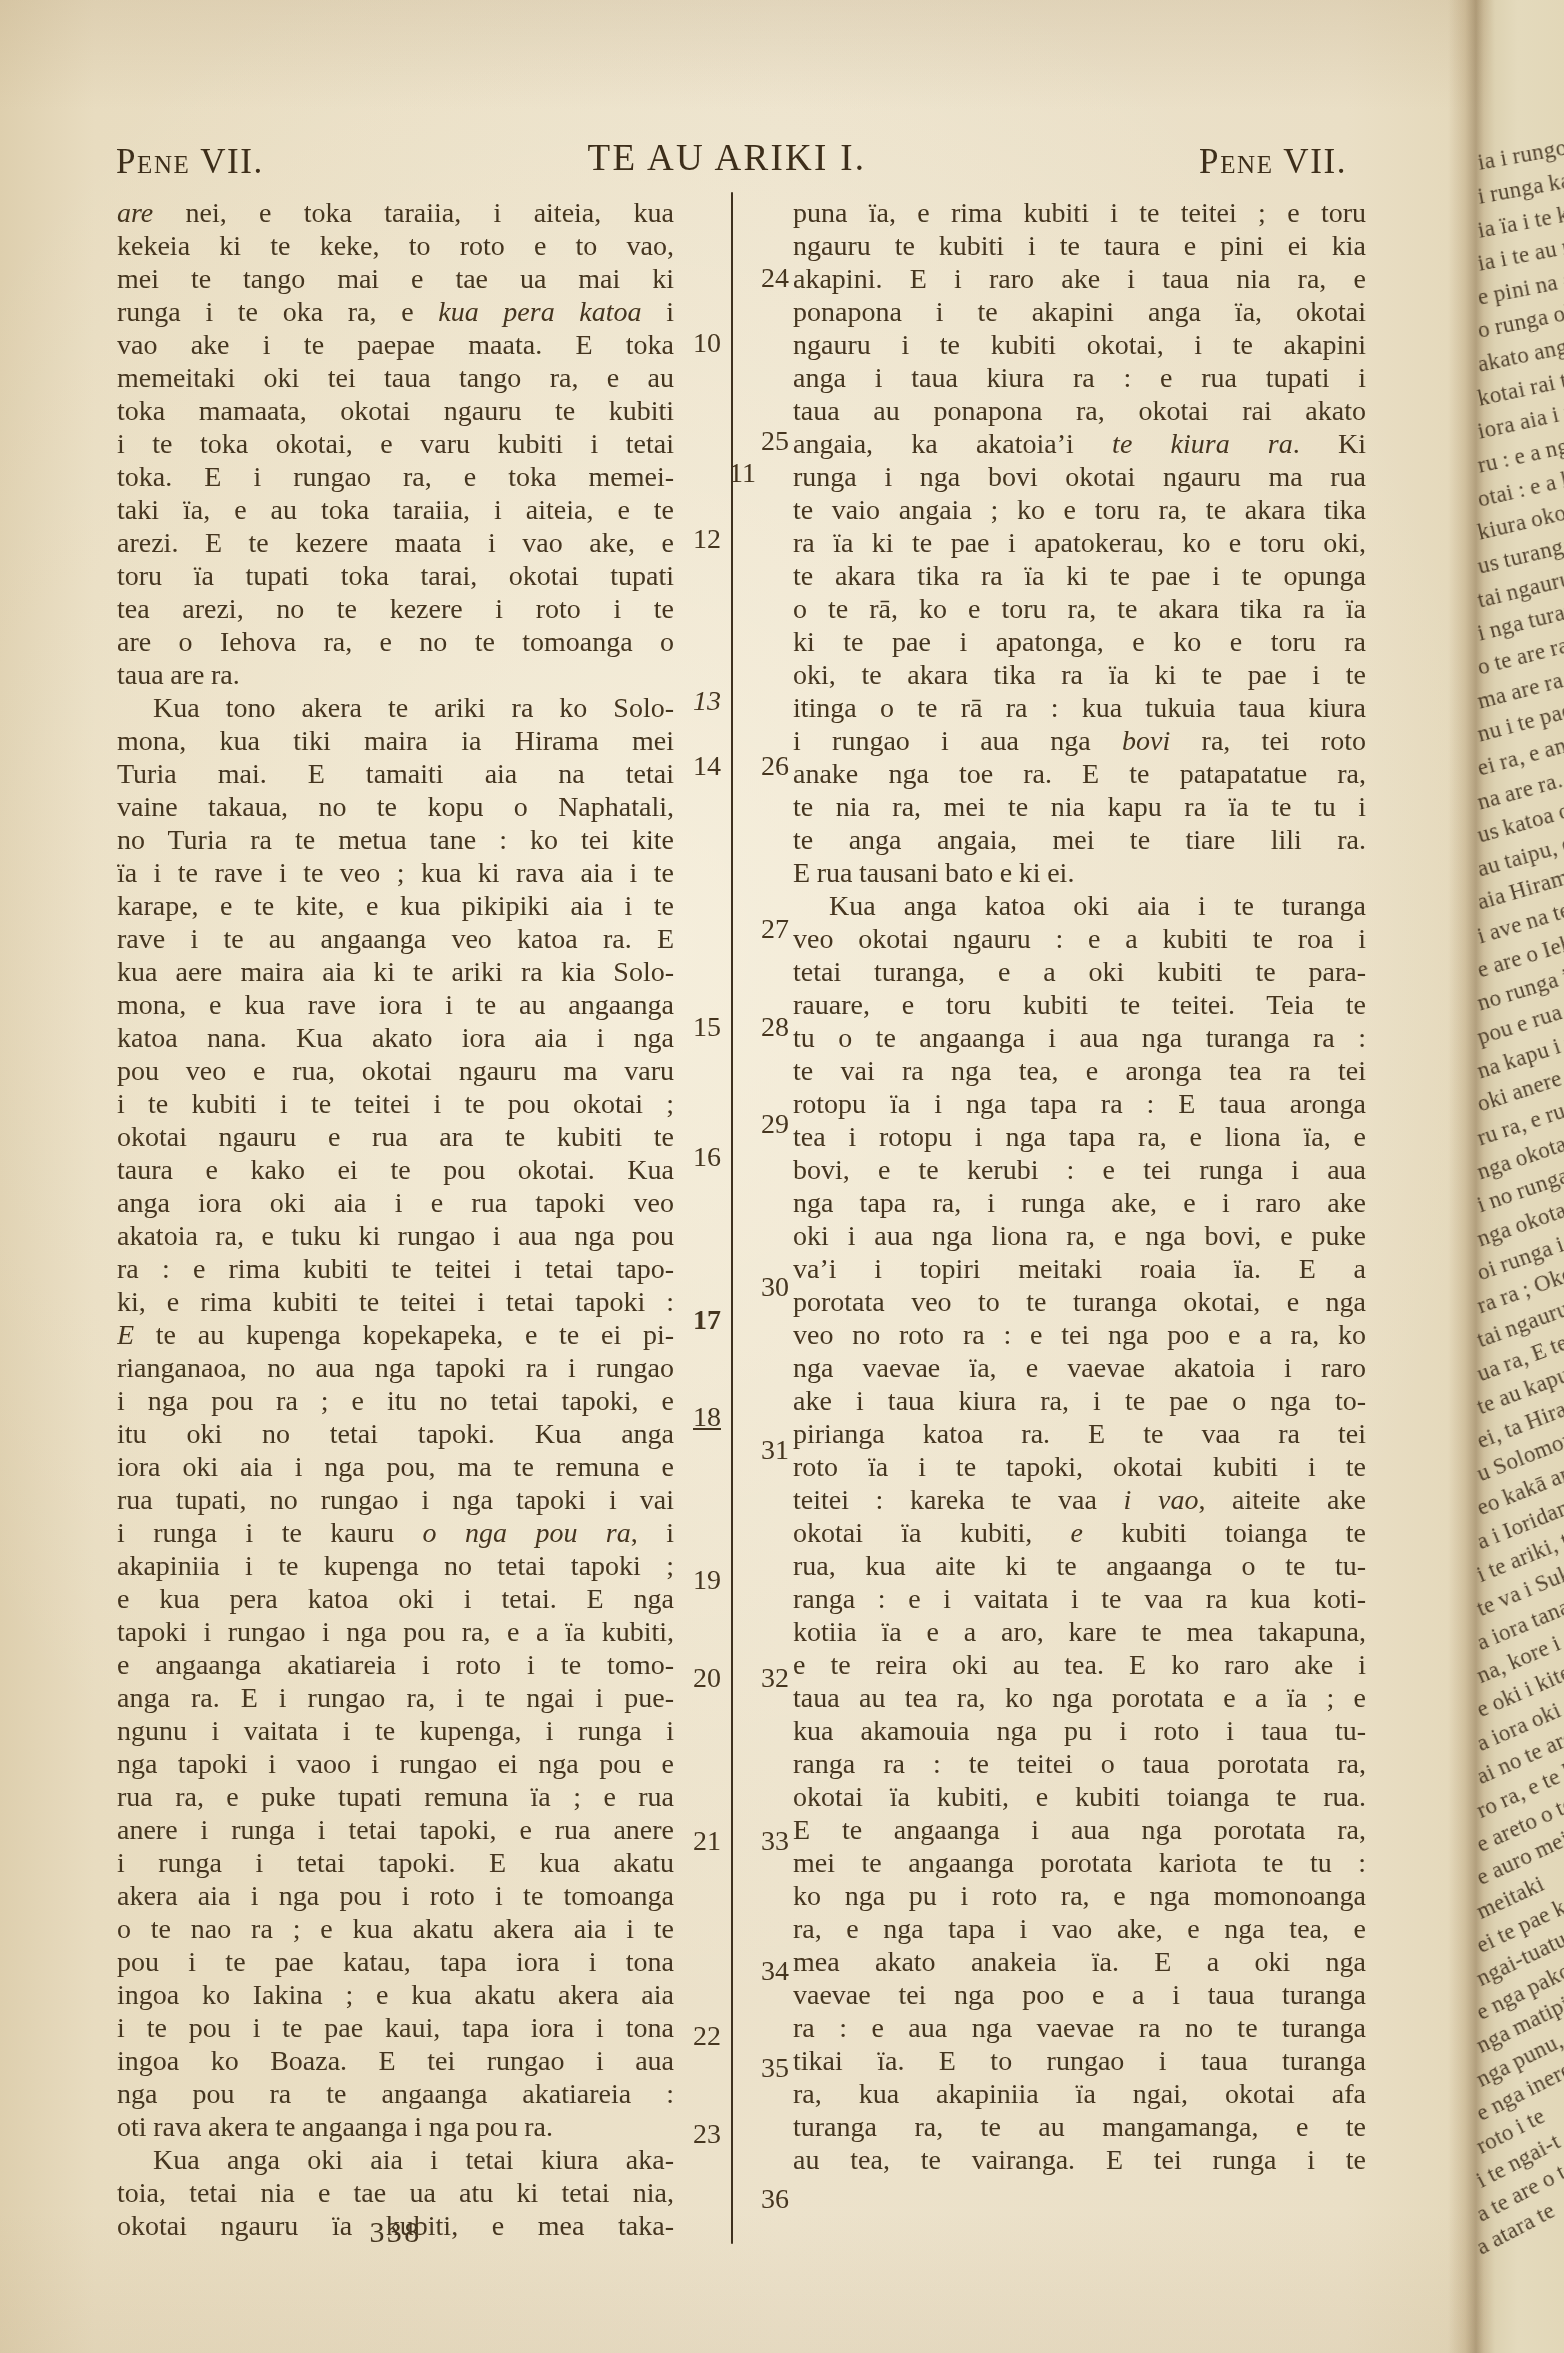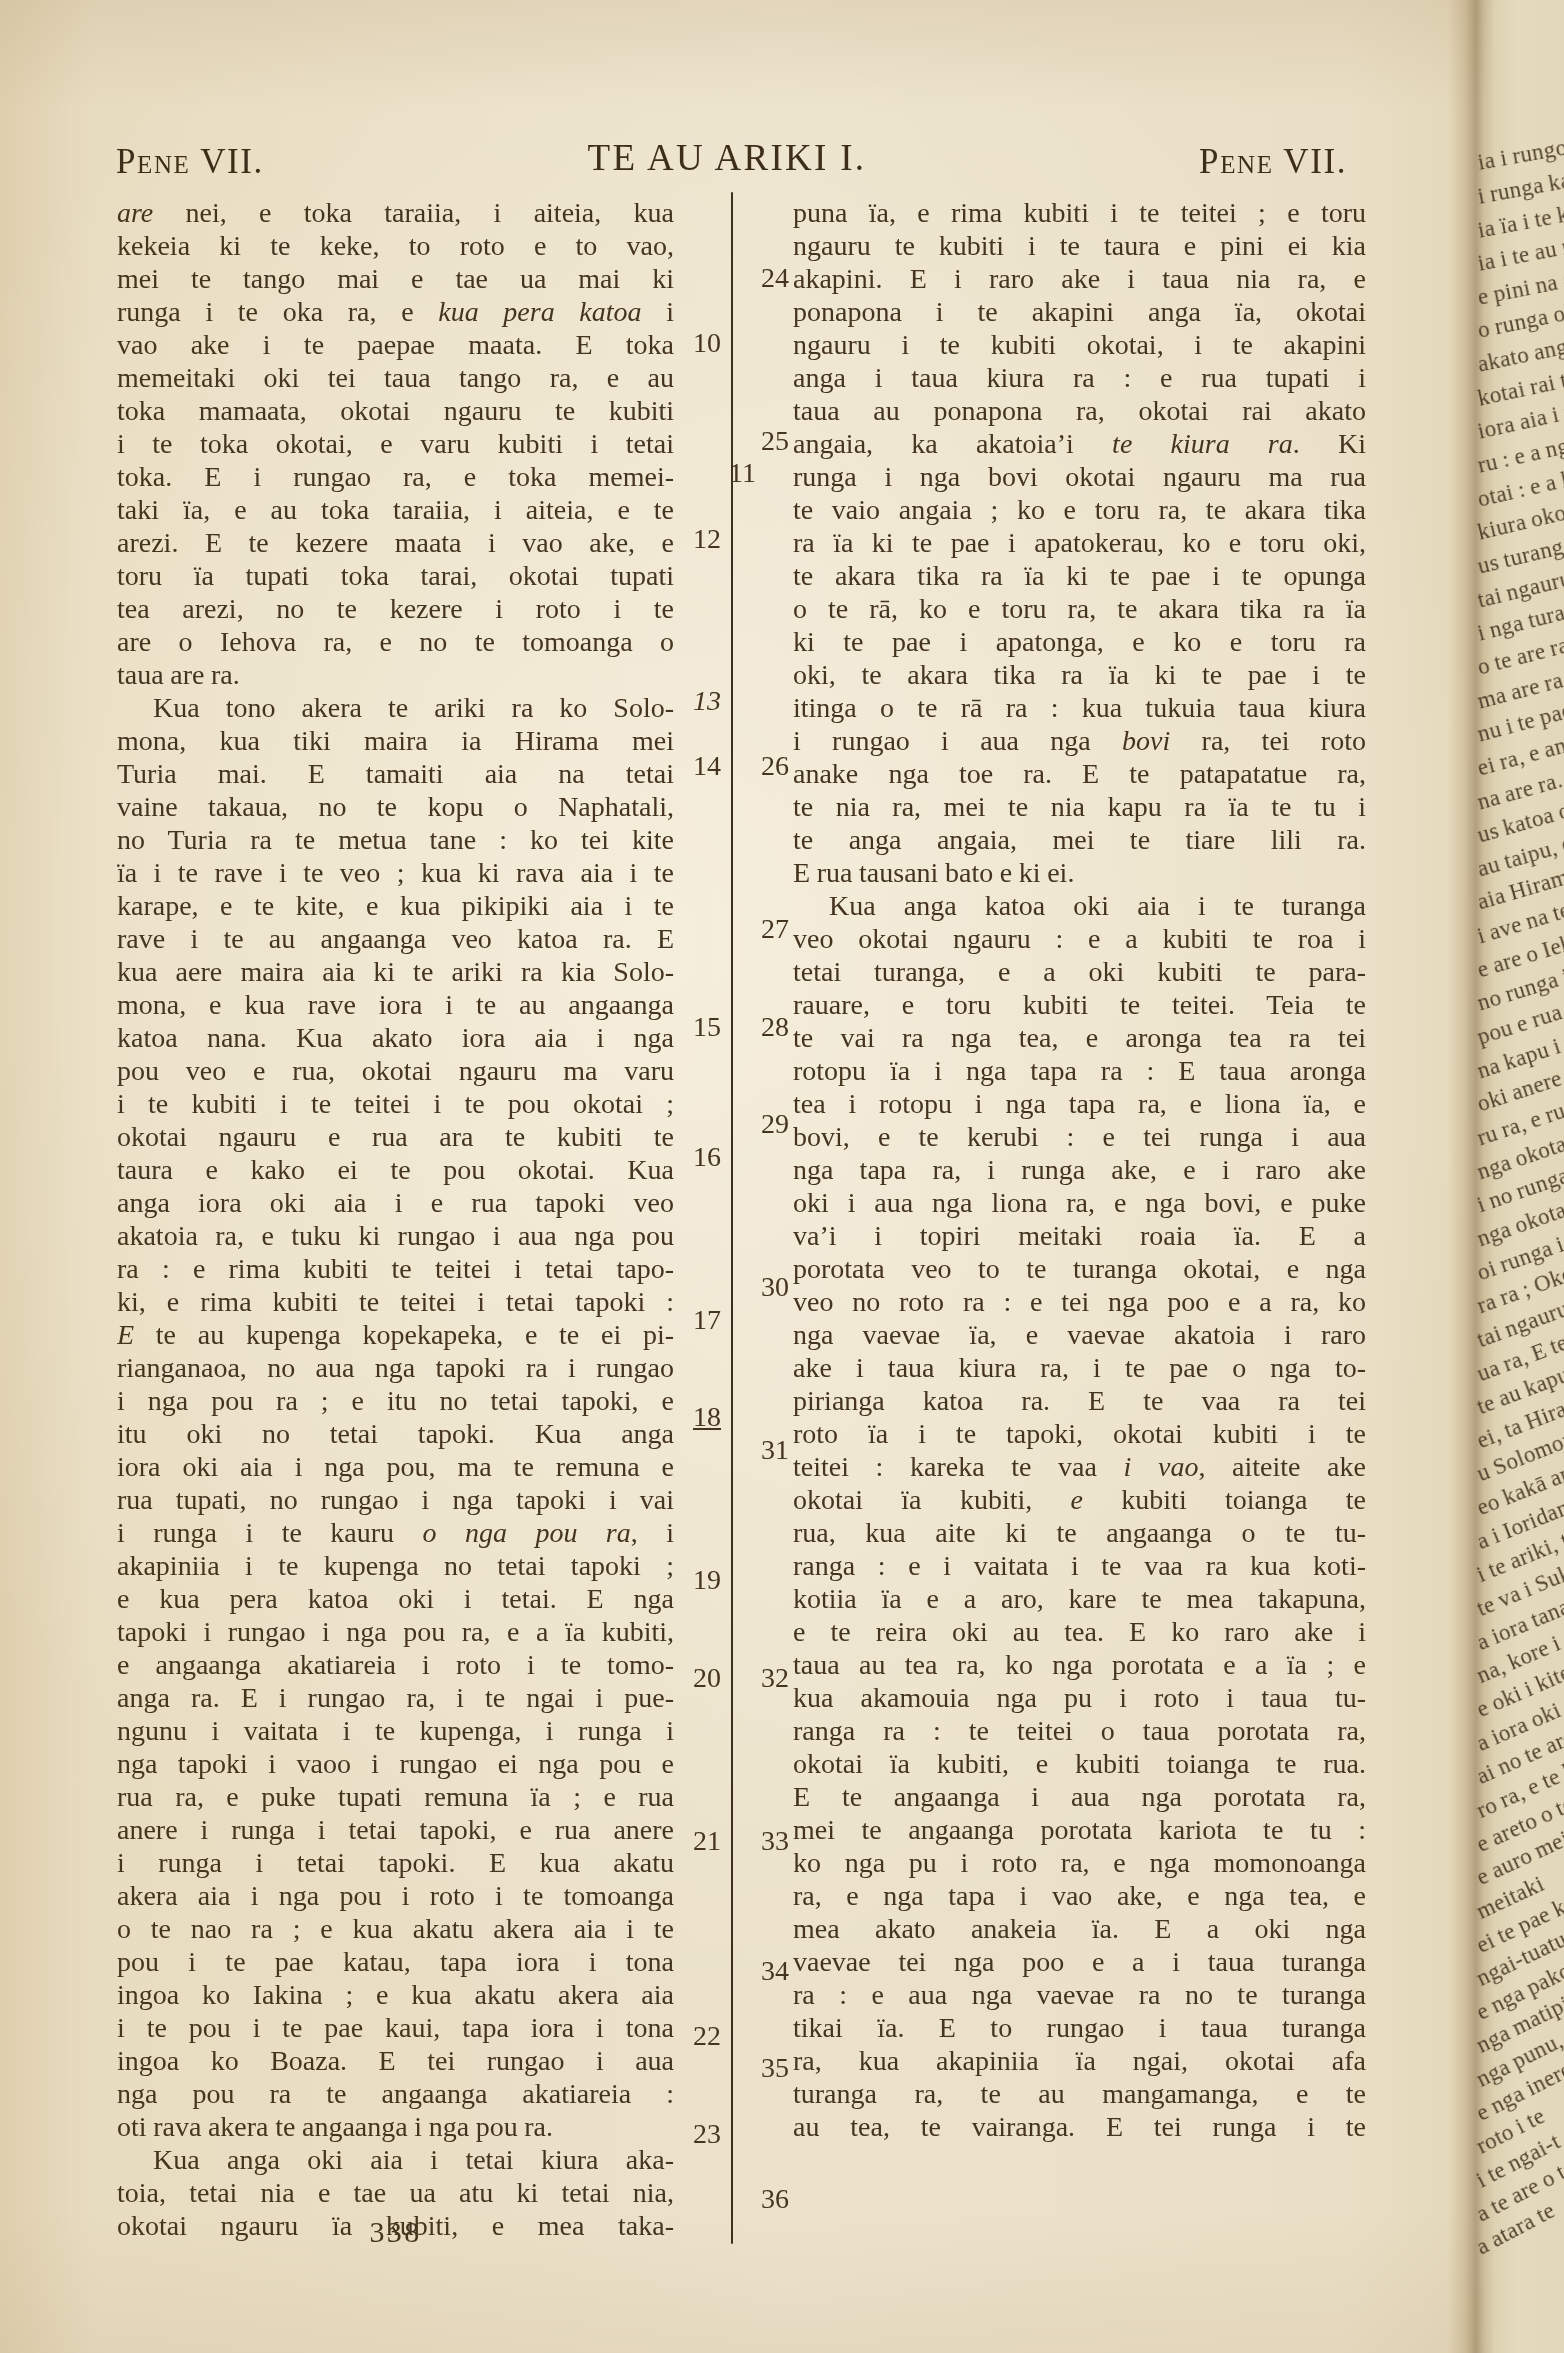--- a/index.html
+++ b/index.html
@@ -93,21 +93,21 @@
       <div class="ln">pou veo e rua, okotai ngauru ma varu</div>
       <div class="ln">i te kubiti i te teitei i te pou okotai ;</div>
       <div class="ln">okotai ngauru e rua ara te kubiti te</div>
       <div class="ln">taura e kako ei te pou okotai.  Kua</div>
       <div class="vnum" style="top: 944px;">16</div>
       <div class="ln">anga iora oki aia i e rua tapoki veo</div>
       <div class="ln">akatoia ra, e tuku ki rungao i aua nga pou</div>
       <div class="ln">ra :  e rima kubiti te teitei i tetai tapo-</div>
       <div class="ln">ki, e rima kubiti te teitei i tetai tapoki :</div>
       <div class="ln"><i>E</i> te au kupenga kopekapeka, e te ei pi-</div>
-      <div class="vnum" style="top: 1107px;">17</div>
+      <div class="vnum" style="top: 1107px; font-weight: bold;">17</div>
       <div class="ln">rianganaoa, no aua nga tapoki ra i rungao</div>
       <div class="ln">i nga pou ra ;  e itu no tetai tapoki, e</div>
       <div class="ln">itu oki no tetai tapoki.  Kua anga</div>
       <div class="vnum" style="top: 1204px; text-decoration: underline;">18</div>
       <div class="ln">iora oki aia i nga pou, ma te remuna e</div>
       <div class="ln">rua tupati, no rungao i nga tapoki i vai</div>
       <div class="ln">i runga i te kauru <i>o nga pou ra</i>, i</div>
       <div class="ln">akapiniia i te kupenga no tetai tapoki ;</div>
       <div class="ln">e kua pera katoa oki i tetai.  E nga</div>
       <div class="vnum" style="top: 1367px;">19</div>
@@ -159,20 +159,21 @@
       <div class="vnum" style="top: 553px;">26</div>
       <div class="ln">te nia ra, mei te nia kapu ra ïa te tu i</div>
       <div class="ln">te anga angaia, mei te tiare lili ra.</div>
       <div class="ln end">E rua tausani bato e ki ei.</div>
       <div class="ln ind">Kua anga katoa oki aia i te turanga</div>
       <div class="vnum" style="top: 716px;">27</div>
       <div class="ln">veo okotai ngauru :  e a kubiti te roa i</div>
       <div class="ln">tetai turanga,  e a oki kubiti te para-</div>
       <div class="ln">rauare, e toru kubiti te teitei.  Teia te</div>
       <div class="vnum" style="top: 814px;">28</div>
+      <div class="ln">tu o te angaanga i aua nga turanga ra :</div>
       <div class="ln">te vai ra nga tea, e aronga tea ra tei</div>
       <div class="ln">rotopu ïa i nga tapa ra :  E taua aronga</div>
       <div class="vnum" style="top: 911px;">29</div>
       <div class="ln">tea i rotopu i nga tapa ra, e liona ïa, e</div>
       <div class="ln">bovi, e te kerubi :  e tei runga i aua</div>
       <div class="ln">nga tapa ra, i runga ake, e i raro ake</div>
       <div class="ln">oki i aua nga liona ra, e nga bovi, e puke</div>
       <div class="ln">va’i i topiri meitaki roaia ïa.  E a</div>
       <div class="vnum" style="top: 1074px;">30</div>
       <div class="ln">porotata veo to te turanga okotai, e nga</div>

